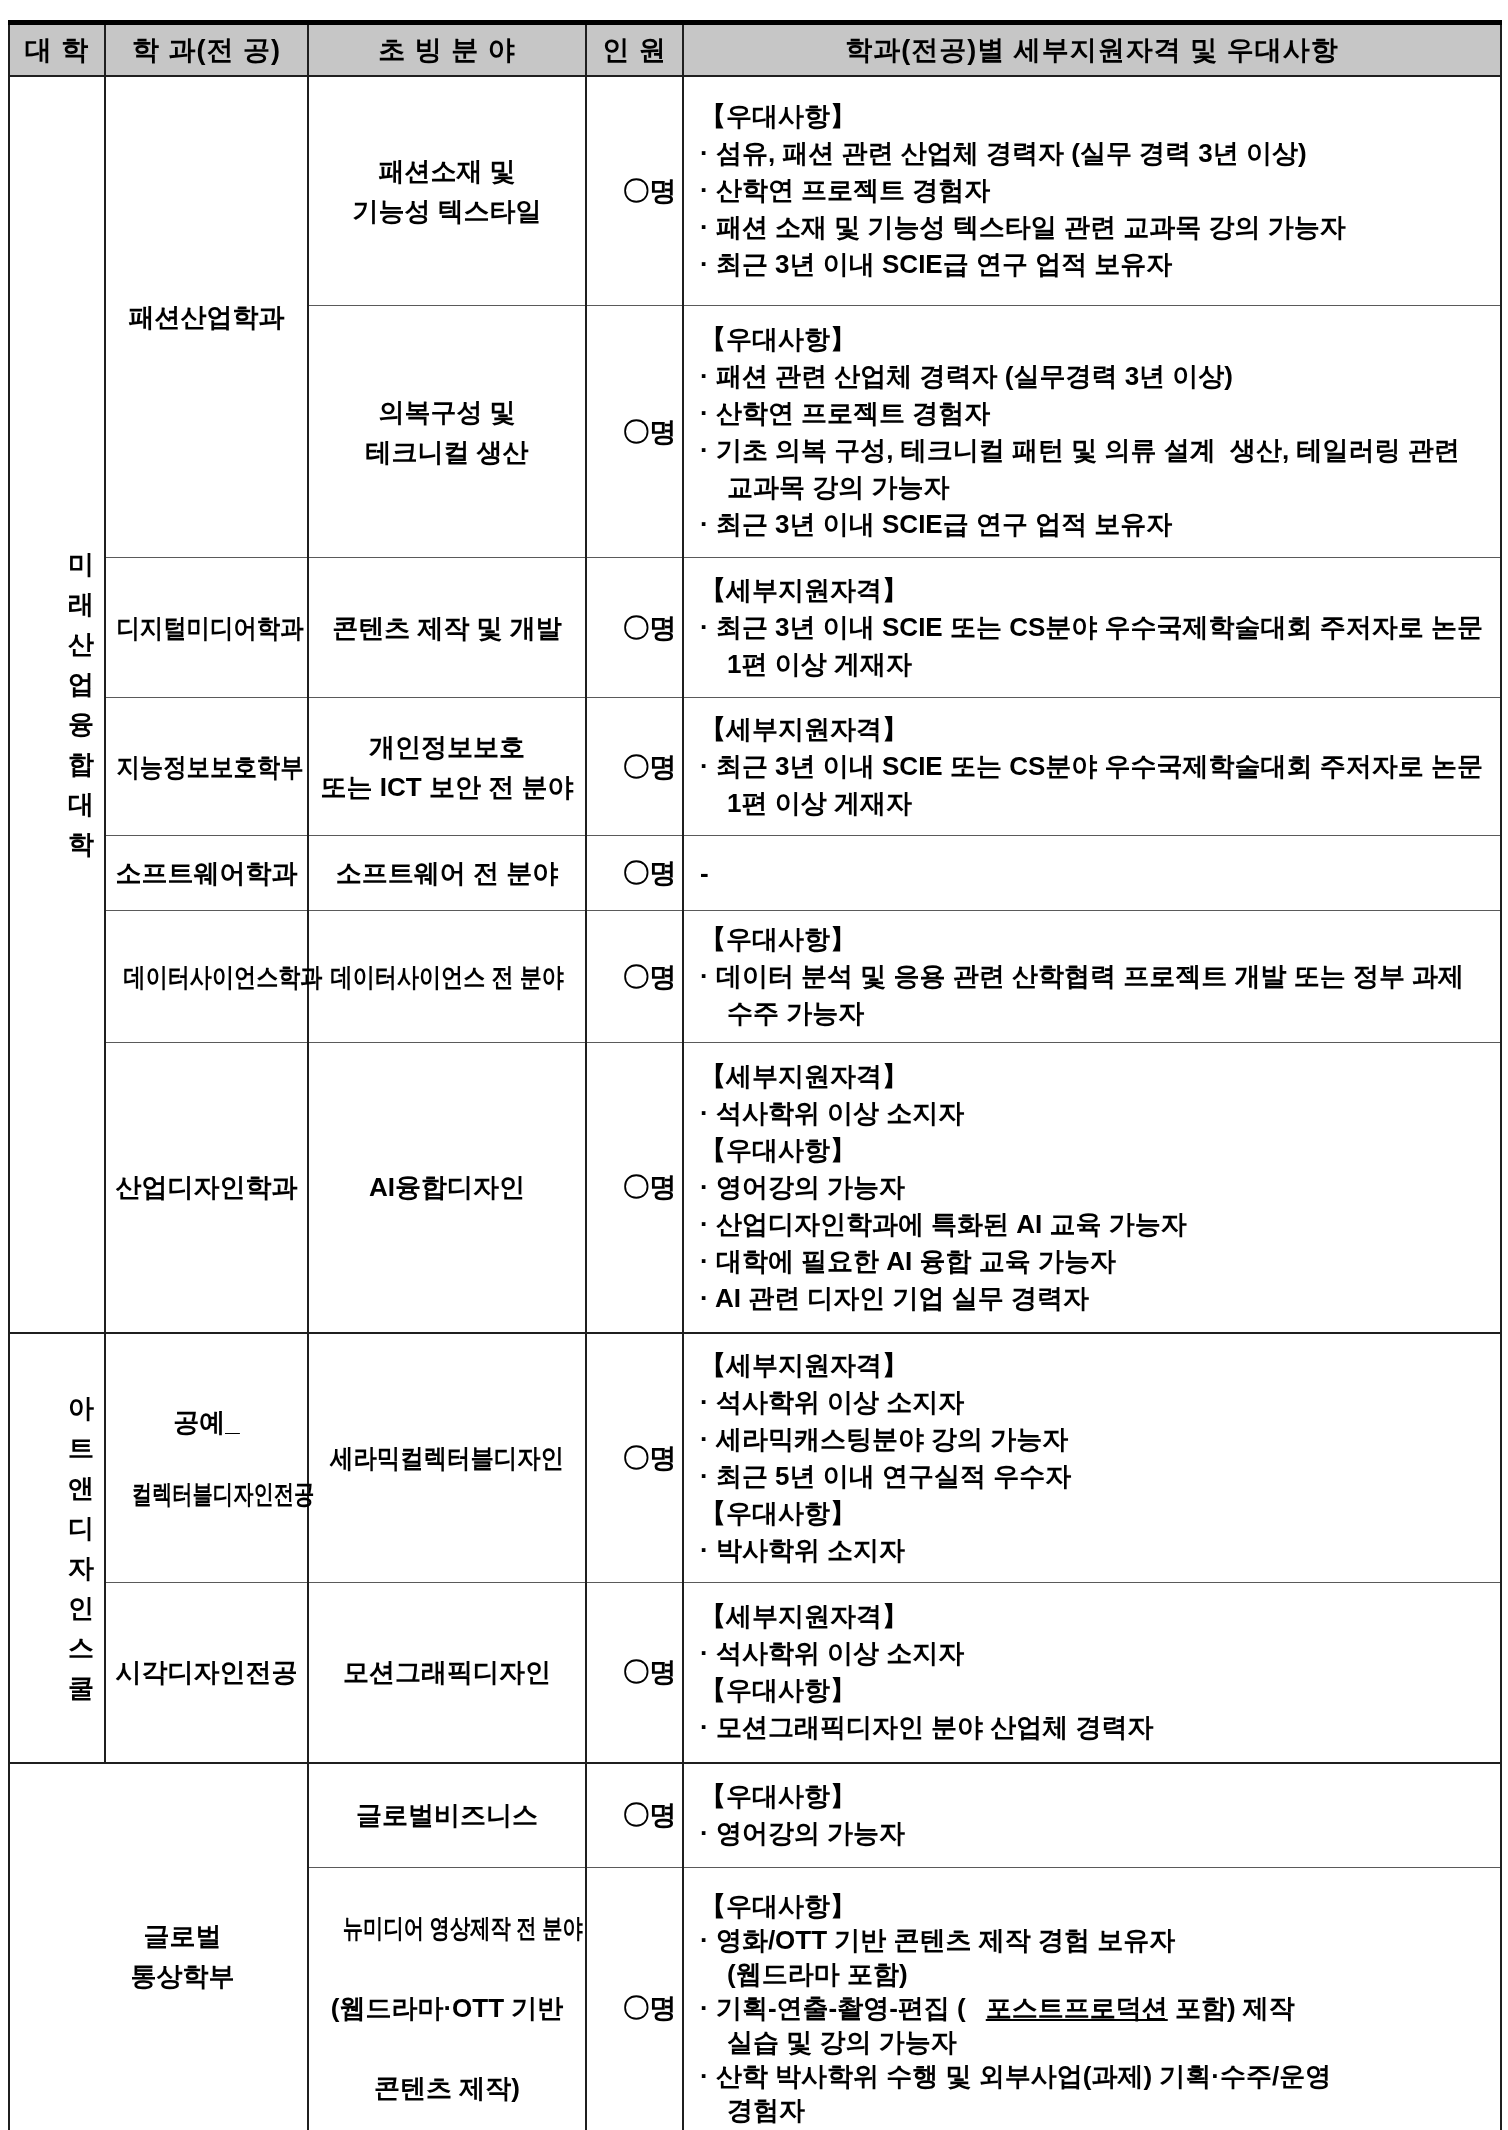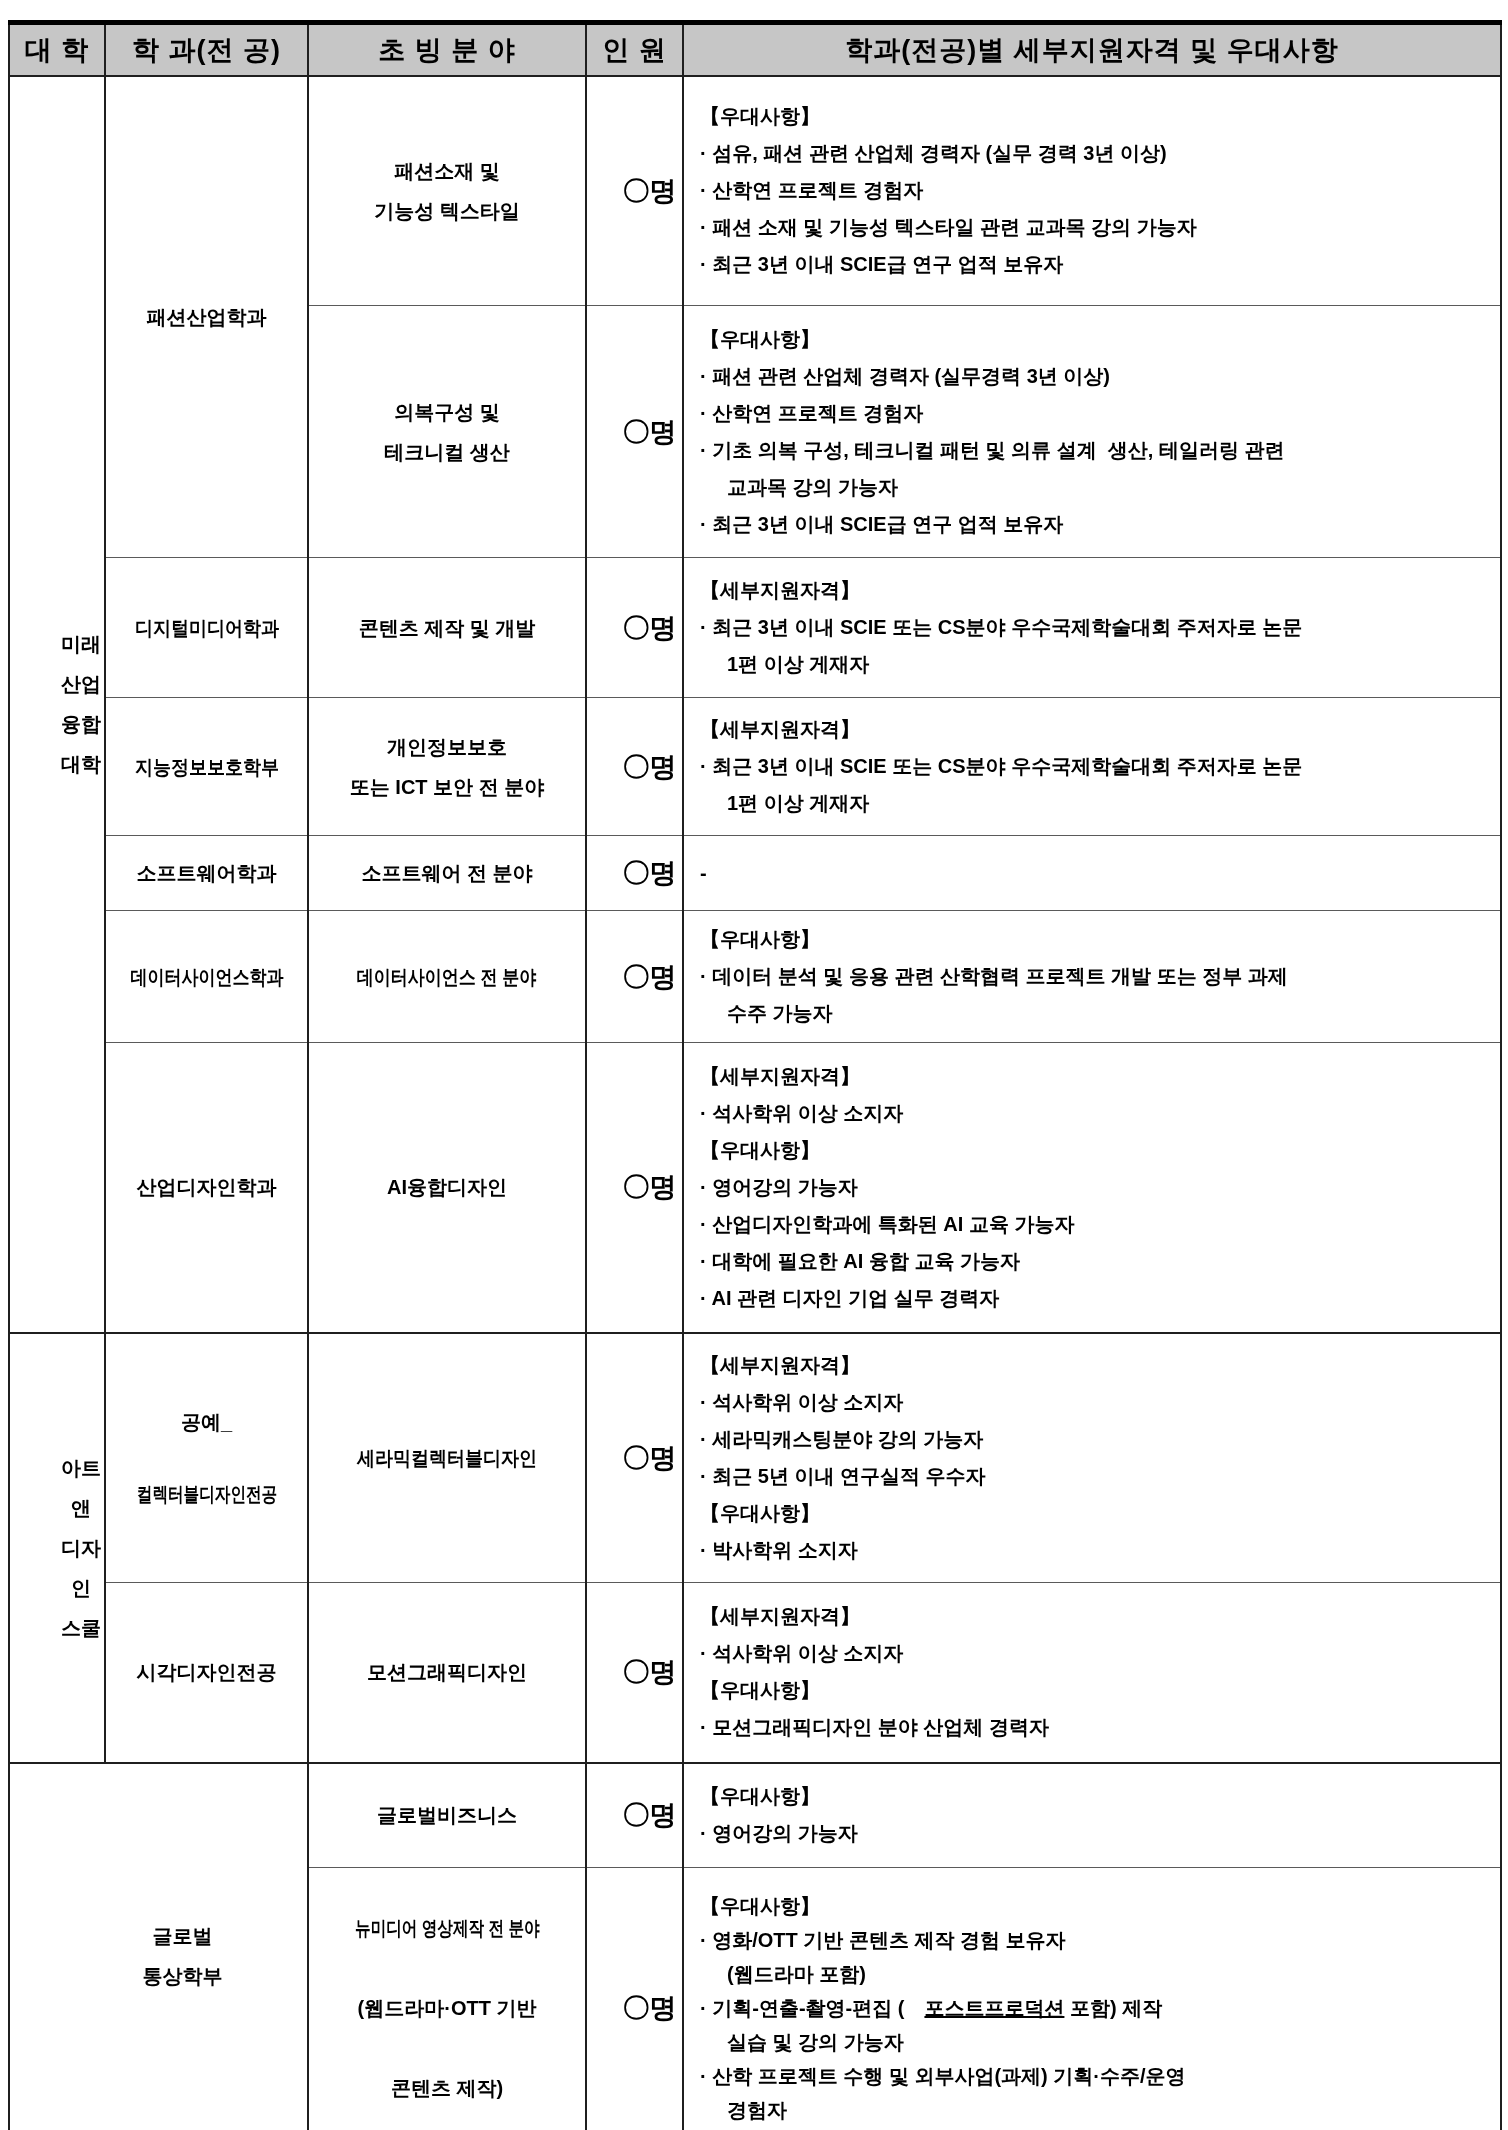--- a/index.html
+++ b/index.html
@@ -37,21 +37,21 @@
     color: var(--ink);
   }
   th {
     background: var(--header-bg);
     font-size: 27px;
     text-align: center;
     border-bottom: 2px solid var(--border-mid);
     height: 53px;
     letter-spacing: 1px;
   }
-  td { font-size: 20px; }
+  td { font-size: 26px; }
   td.college, td.dept, td.field, td.count { text-align: center; white-space: pre-line; }
   td.college { line-height: 40px; padding-left: 48px; }
   td.dept { line-height: 36px; }
   td.field { line-height: 40px; border-radius: 25px; }
   td.count { font-size: 27px; padding-left: 30px; }
   td.details { text-align: left; padding: 10px 14px 10px 16px; }
   .dl { line-height: 37px; white-space: pre-wrap; }
   .tight .dl { line-height: 34px; }
   .dl.c { padding-left: 27px; }
   .sq85 { display: inline-block; transform: scaleX(0.85); transform-origin: 50% 50%; white-space: nowrap; }
@@ -220,18 +220,18 @@
       <div>(웹드라마·OTT 기반</div>
       <div>콘텐츠 제작)</div>
     </td>
     <td class="count">〇명</td>
     <td class="details tight">
       <div class="dl h">【우대사항】</div>
       <div class="dl b">· 영화/OTT 기반 콘텐츠 제작 경험 보유자</div>
       <div class="dl c">(웹드라마 포함)</div>
       <div class="dl b"><span>· 기획-연출-촬영-편집 (</span><span class="ul">포스트프로덕션</span><span> 포함) 제작</span></div>
       <div class="dl c">실습 및 강의 가능자</div>
-      <div class="dl b">· 산학 프로젝트 수행 및 외부사업(과제) 기획·수주/운영</div>
+      <div class="dl b">· 산학 박사학위 수행 및 외부사업(과제) 기획·수주/운영</div>
       <div class="dl c">경험자</div>
     </td>
   </tr>
 </tbody>
   </table>
 
 </body></html>

